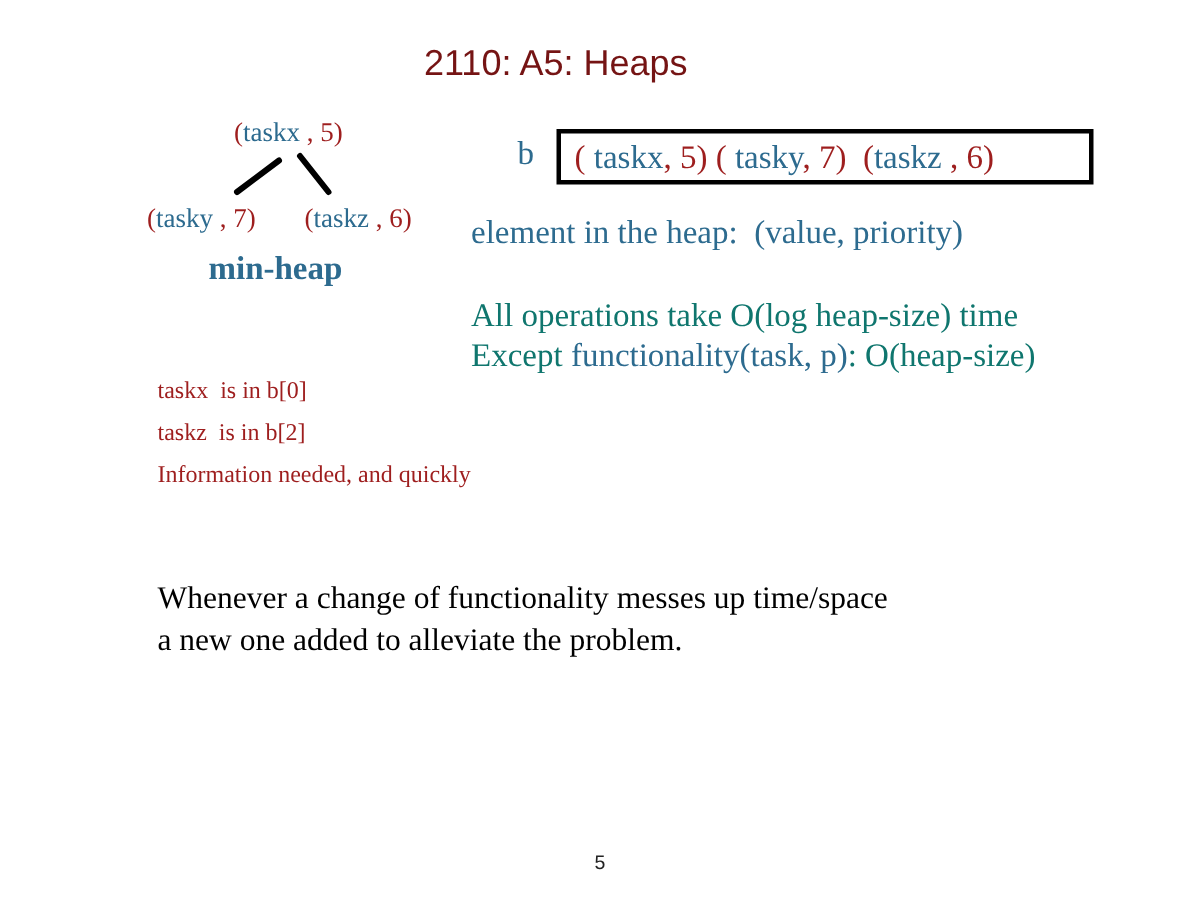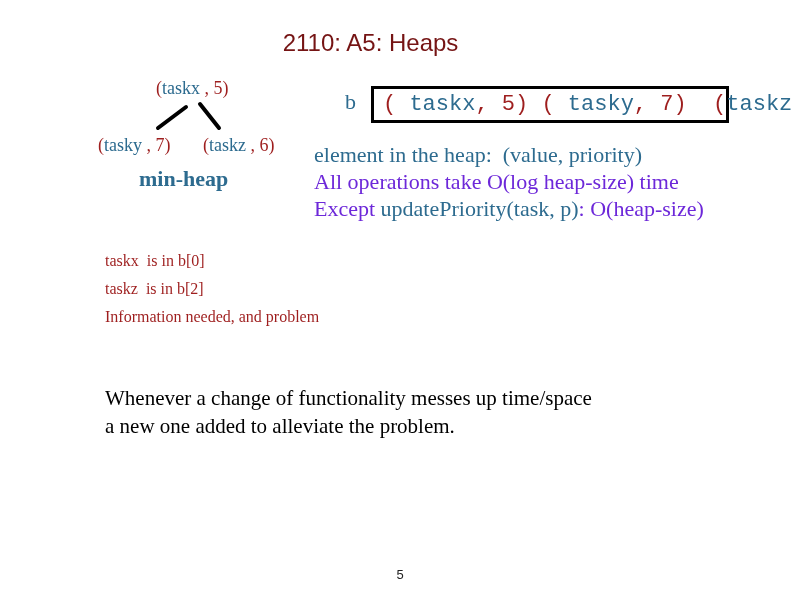--- a/index.html
+++ b/index.html
@@ -7,21 +7,21 @@
     width: 800px; height: 600px;
     position: relative; overflow: hidden;
     font-family: "Liberation Serif", serif;
     color: #000;
   }
   .slide { position: absolute; left: 0; top: 0; width: 800px; height: 424px; background: #fff; }
 
   .pre { white-space: pre; }
   .red  { color: var(--accent-red, #9e1e1e); }
   .blue { color: var(--accent-blue, #2d6b8f); }
-  .blk  { color: #6d28d9; }
+  .blk  { color: #0f766e; margin-top: 28px; }
 
   .title {
     position: absolute; top: 29px; left: 0; width: 741px;
     text-align: center;
     font-family: "Liberation Sans", sans-serif;
     font-size: 24px; color: var(--title-color, #751414);
   }
 
   
   .tree-node { position: absolute; font-size: 18px; white-space: pre; }
@@ -31,21 +31,21 @@
   .tree-caption { position: absolute; left: 139px; top: 166px; font-size: 22px; font-weight: bold; }
   .tree-edges { position: absolute; left: 148px; top: 98px; }
 
   
   .array-label { position: absolute; left: 345px; top: 89px; font-size: 22px; }
   .array-box {
     position: absolute; left: 371px; top: 86px;
     width: 343px; height: 31px;
     border: 3px solid #000;
     display: flex; align-items: center;
-    padding-left: 9px; font-size: 22px; font-family: Liberation Mono, monospace;
+    padding-left: 9px; font-size: 22px;
   }
 
   
   .heap-notes { position: absolute; left: 314px; top: 141px; font-size: 22px; line-height: 27px; }
 
   
   .index-notes { position: absolute; left: 105px; top: 247px; font-size: 16px; line-height: 28px; }
   .index-notes div { white-space: pre; }
 
   
@@ -84,27 +84,27 @@
   <div class="array-label blue">b</div>
   <div class="array-box">
     <span><span class="red pre">( </span><span class="blue pre">taskx</span><span class="red pre">, 5) </span></span>
     <span><span class="red pre">( </span><span class="blue pre">tasky</span><span class="red pre">, 7)  </span></span>
     <span><span class="red pre">(</span><span class="blue pre">taskz</span><span class="red pre"> , 6)</span></span>
   </div>
 
   <div class="heap-notes">
     <div class="blue pre">element in the heap:  (value, priority)</div>
     <div class="blk pre">All operations take O(log heap-size) time</div>
-    <div><span class="blk pre">Except </span><span class="blue pre">updatePriority(task, p)</span><span class="blk pre">: O(heap-size)</span></div>
+    <div><span class="blk pre">Except </span><span class="blue pre">functionality(task, p)</span><span class="blk pre">: O(heap-size)</span></div>
   </div>
 
   <div class="index-notes red">
     <div>taskx  is in b[0]</div>
     <div>taskz  is in b[2]</div>
-    <div>Information needed, and problem</div>
+    <div>Information needed, and quickly</div>
   </div>
 
   <div class="takeaway">
     <div>Whenever a change of functionality messes up time/space</div>
     <div>a new one added to alleviate the problem.</div>
   </div>
 
   <div class="page-number">5</div>
 
 </div>

